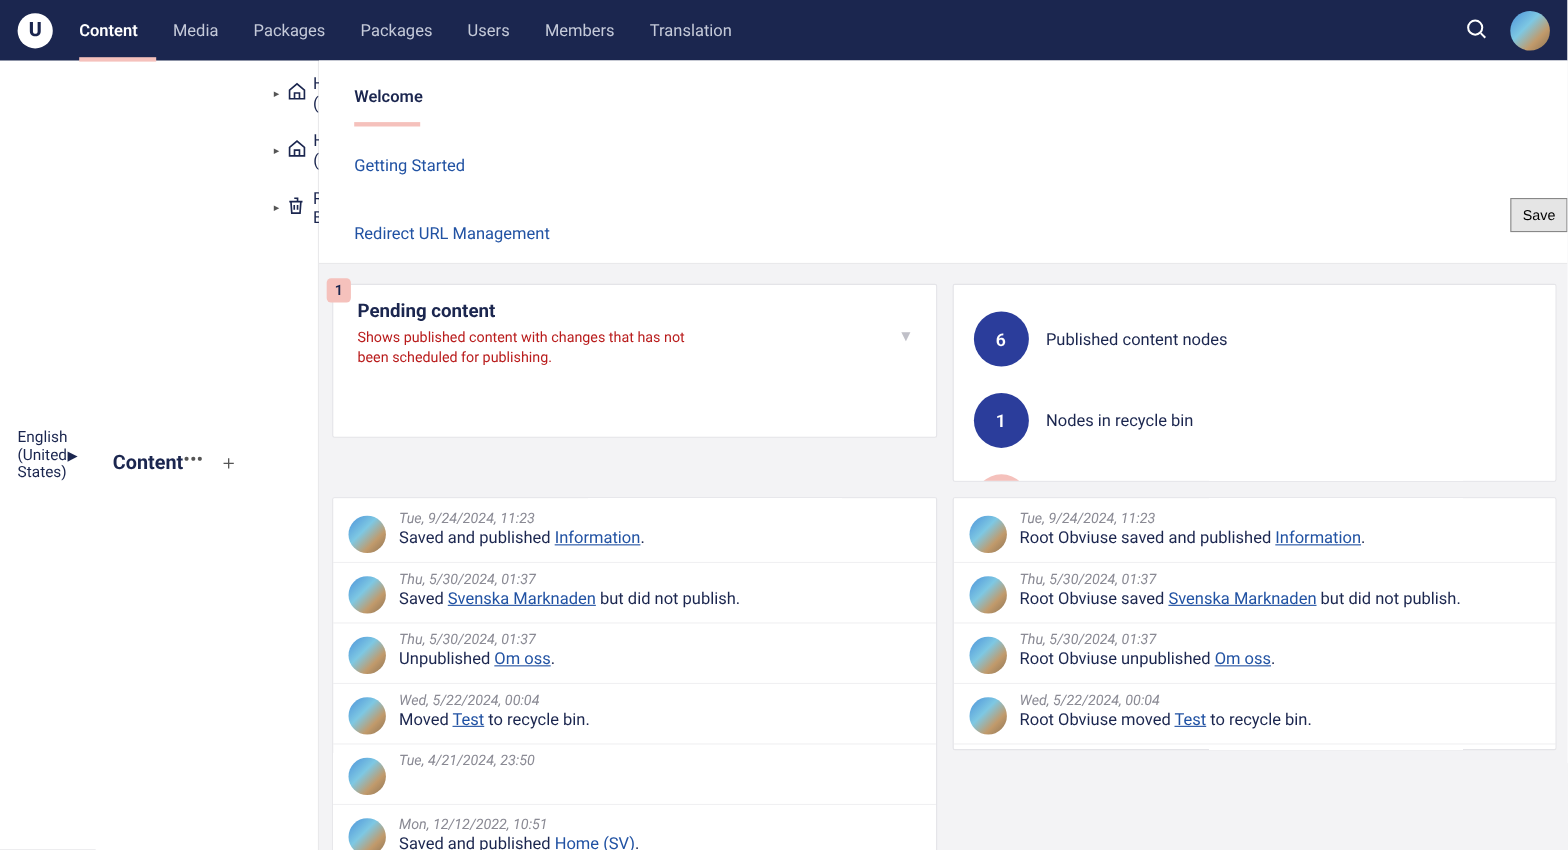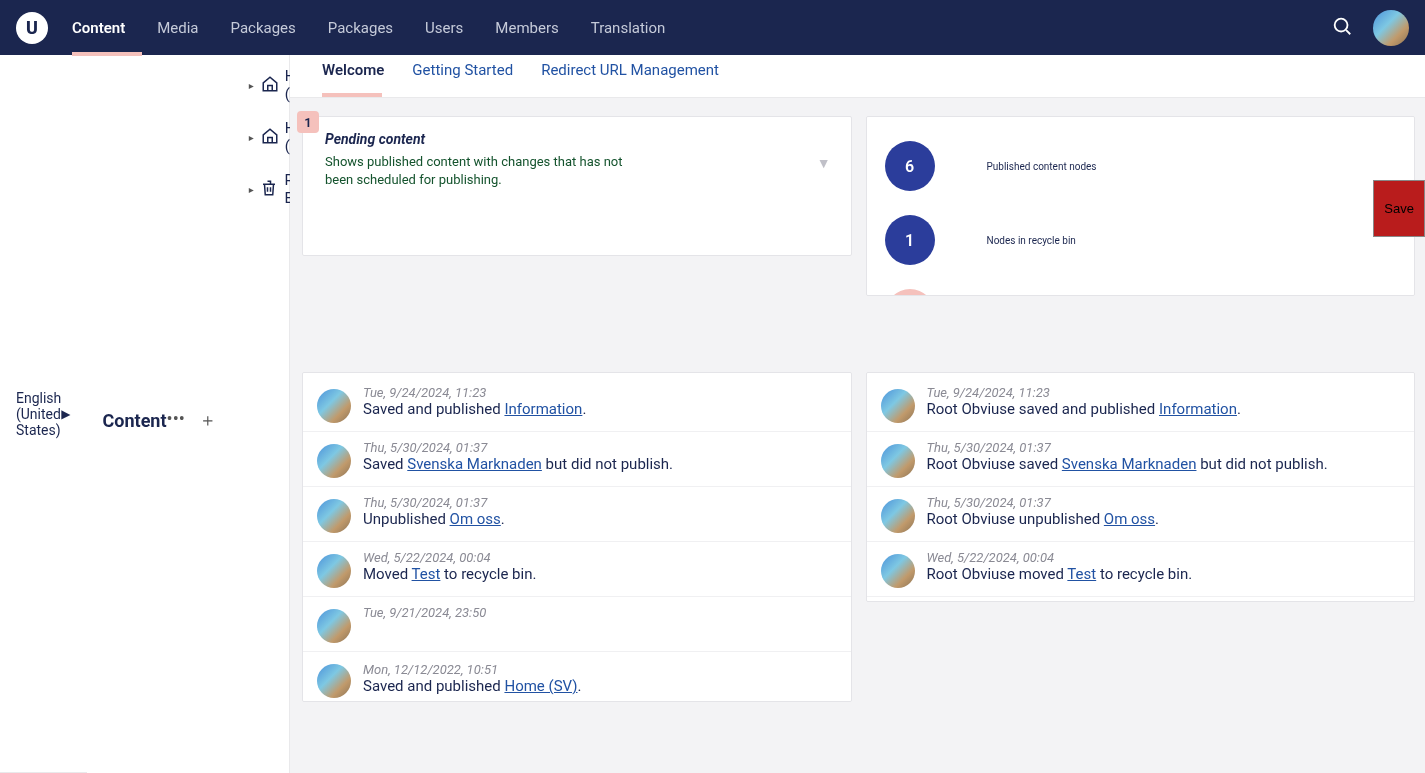--- a/index.html
+++ b/index.html
@@ -111,41 +111,42 @@
   content:'';
   position:absolute;
   left:2px; top:2px;
   height:10px; width:160px;
   background:#d9d9de;
   border-radius:2px;
 }
 .main { flex: 1; display: flex; flex-direction: column; background:#fff; position:relative;}
 .tabs {
   display: flex;
-  gap: 28px;
-  padding: 6px 32px 18px 32px;
+  gap: 44px;
+  padding: 24px 32px 18px 32px;
   border-bottom: 1px solid #e9e9eb;
   position: relative;
+  flex-direction: column;
 }
 .tab { color: #2152a3; cursor: pointer; font-size: 15px; }
 .tab.active { color: #1b264f; font-weight: 600; position: relative;}
 .tab.active::after{
   content:'';
   position:absolute;
   left:0; bottom:-18px;
   width:60px; height:4px;
   background:#f5c1bc;
 }
 .save-btn {
   position: absolute;
   right: 0;
   top: 125px;
-  padding: 20px 10px;
+  padding: 7px 10px;
   border: 1px solid #888;
-  background: #b91c1c;
+  background: #e5e5e5;
   font-size: 13px;
   cursor: pointer;
   z-index:5;
 }
 .dash {
   flex: 1;
   background: #f3f3f5;
   padding: 18px 10px 10px 12px;
   display: grid;
   grid-template-columns: 1fr 1fr;
@@ -169,22 +170,22 @@
   position: absolute;
   left: -6px; top: -6px;
   background: #f5c1bc;
   color: #1b264f;
   width: 22px; height: 22px;
   border-radius: 4px;
   display: flex; align-items:center; justify-content:center;
   font-size: 13px;
   font-weight: 600;
 }
-.card.pending h4 { font-size: 14px; font-weight: 700; margin-bottom: 6px; font-style: italic; }
-.card.pending p { font-size: 13px; color: #14532d; line-height: 1.4; max-width: 320px;}
+.card.pending h4 { font-size: 17px; font-weight: 700; margin-bottom: 6px; }
+.card.pending p { font-size: 13px; color: #b91c1c; line-height: 1.4; max-width: 320px;}
 .card.pending .dd-caret {
   position: absolute;
   right: 20px; top: 38px;
   color: #c0c0c8;
   font-size: 14px;
 }
 .stats-card {
   padding: 12px 18px;
   height: 180px;
   overflow-y: auto;
@@ -202,21 +203,21 @@
 .stat-bubble {
   width: 50px; height: 50px;
   border-radius: 50%;
   display: flex; align-items:center; justify-content:center;
   color: #fff;
   font-size: 16px;
   font-weight: 600;
 }
 .stat-bubble.blue { background: #2b3d9b; }
 .stat-bubble.pink { background: #f5c1bc; color:#1b264f;}
-.stat-label { font-size: 10px; margin-left: 36px; }
+.stat-label { font-size: 15px; }
 .activity-card {
   height: 330px;
   overflow-y: auto;
   padding: 4px 0;
 }
 .activity2-card {
   height: 230px;
   overflow-y: auto;
   padding: 4px 0;
 }
@@ -363,21 +364,21 @@
           <div class="act-item">
             <div class="act-avatar"></div>
             <div class="act-body">
               <div class="act-time">Wed, 5/22/2024, 00:04</div>
               <div class="act-text">Moved <a href="#" class="lnk">Test</a> to recycle bin.</div>
             </div>
           </div>
           <div class="act-item">
             <div class="act-avatar"></div>
             <div class="act-body">
-              <div class="act-time">Tue, 9/21/2024, 23:50</div>
+              <div class="act-time">Tue, 4/21/2024, 23:50</div>
             </div>
           </div>
           <div class="act-item">
             <div class="act-avatar"></div>
             <div class="act-body">
               <div class="act-time">Mon, 12/12/2022, 10:51</div>
               <div class="act-text">Saved and published <a href="#" class="lnk">Home (SV)</a>.</div>
             </div>
           </div>
         </div>

